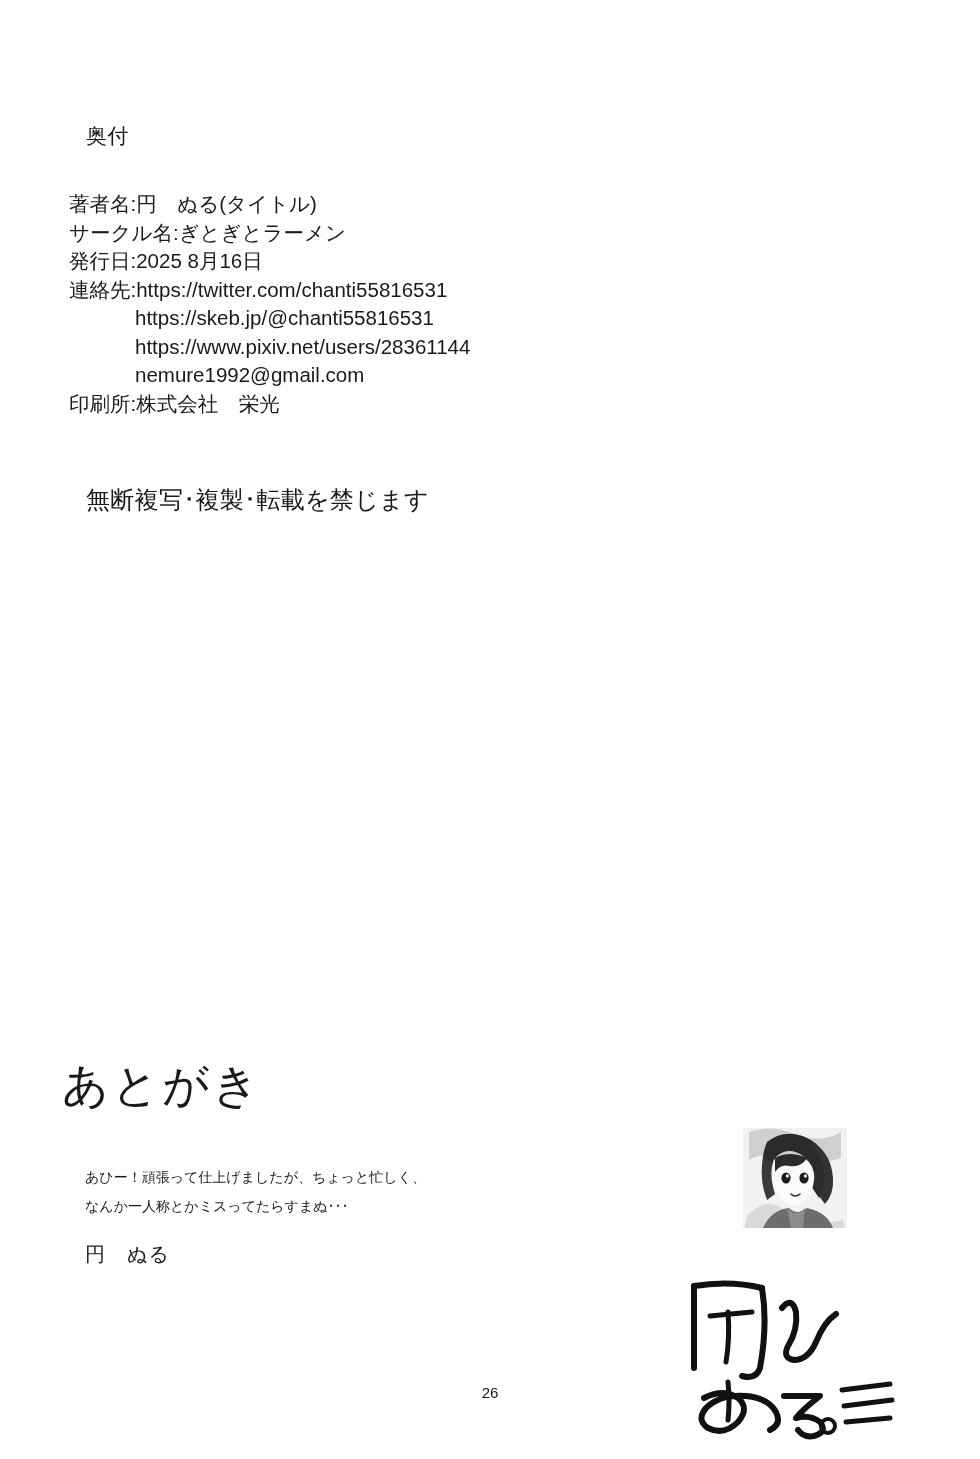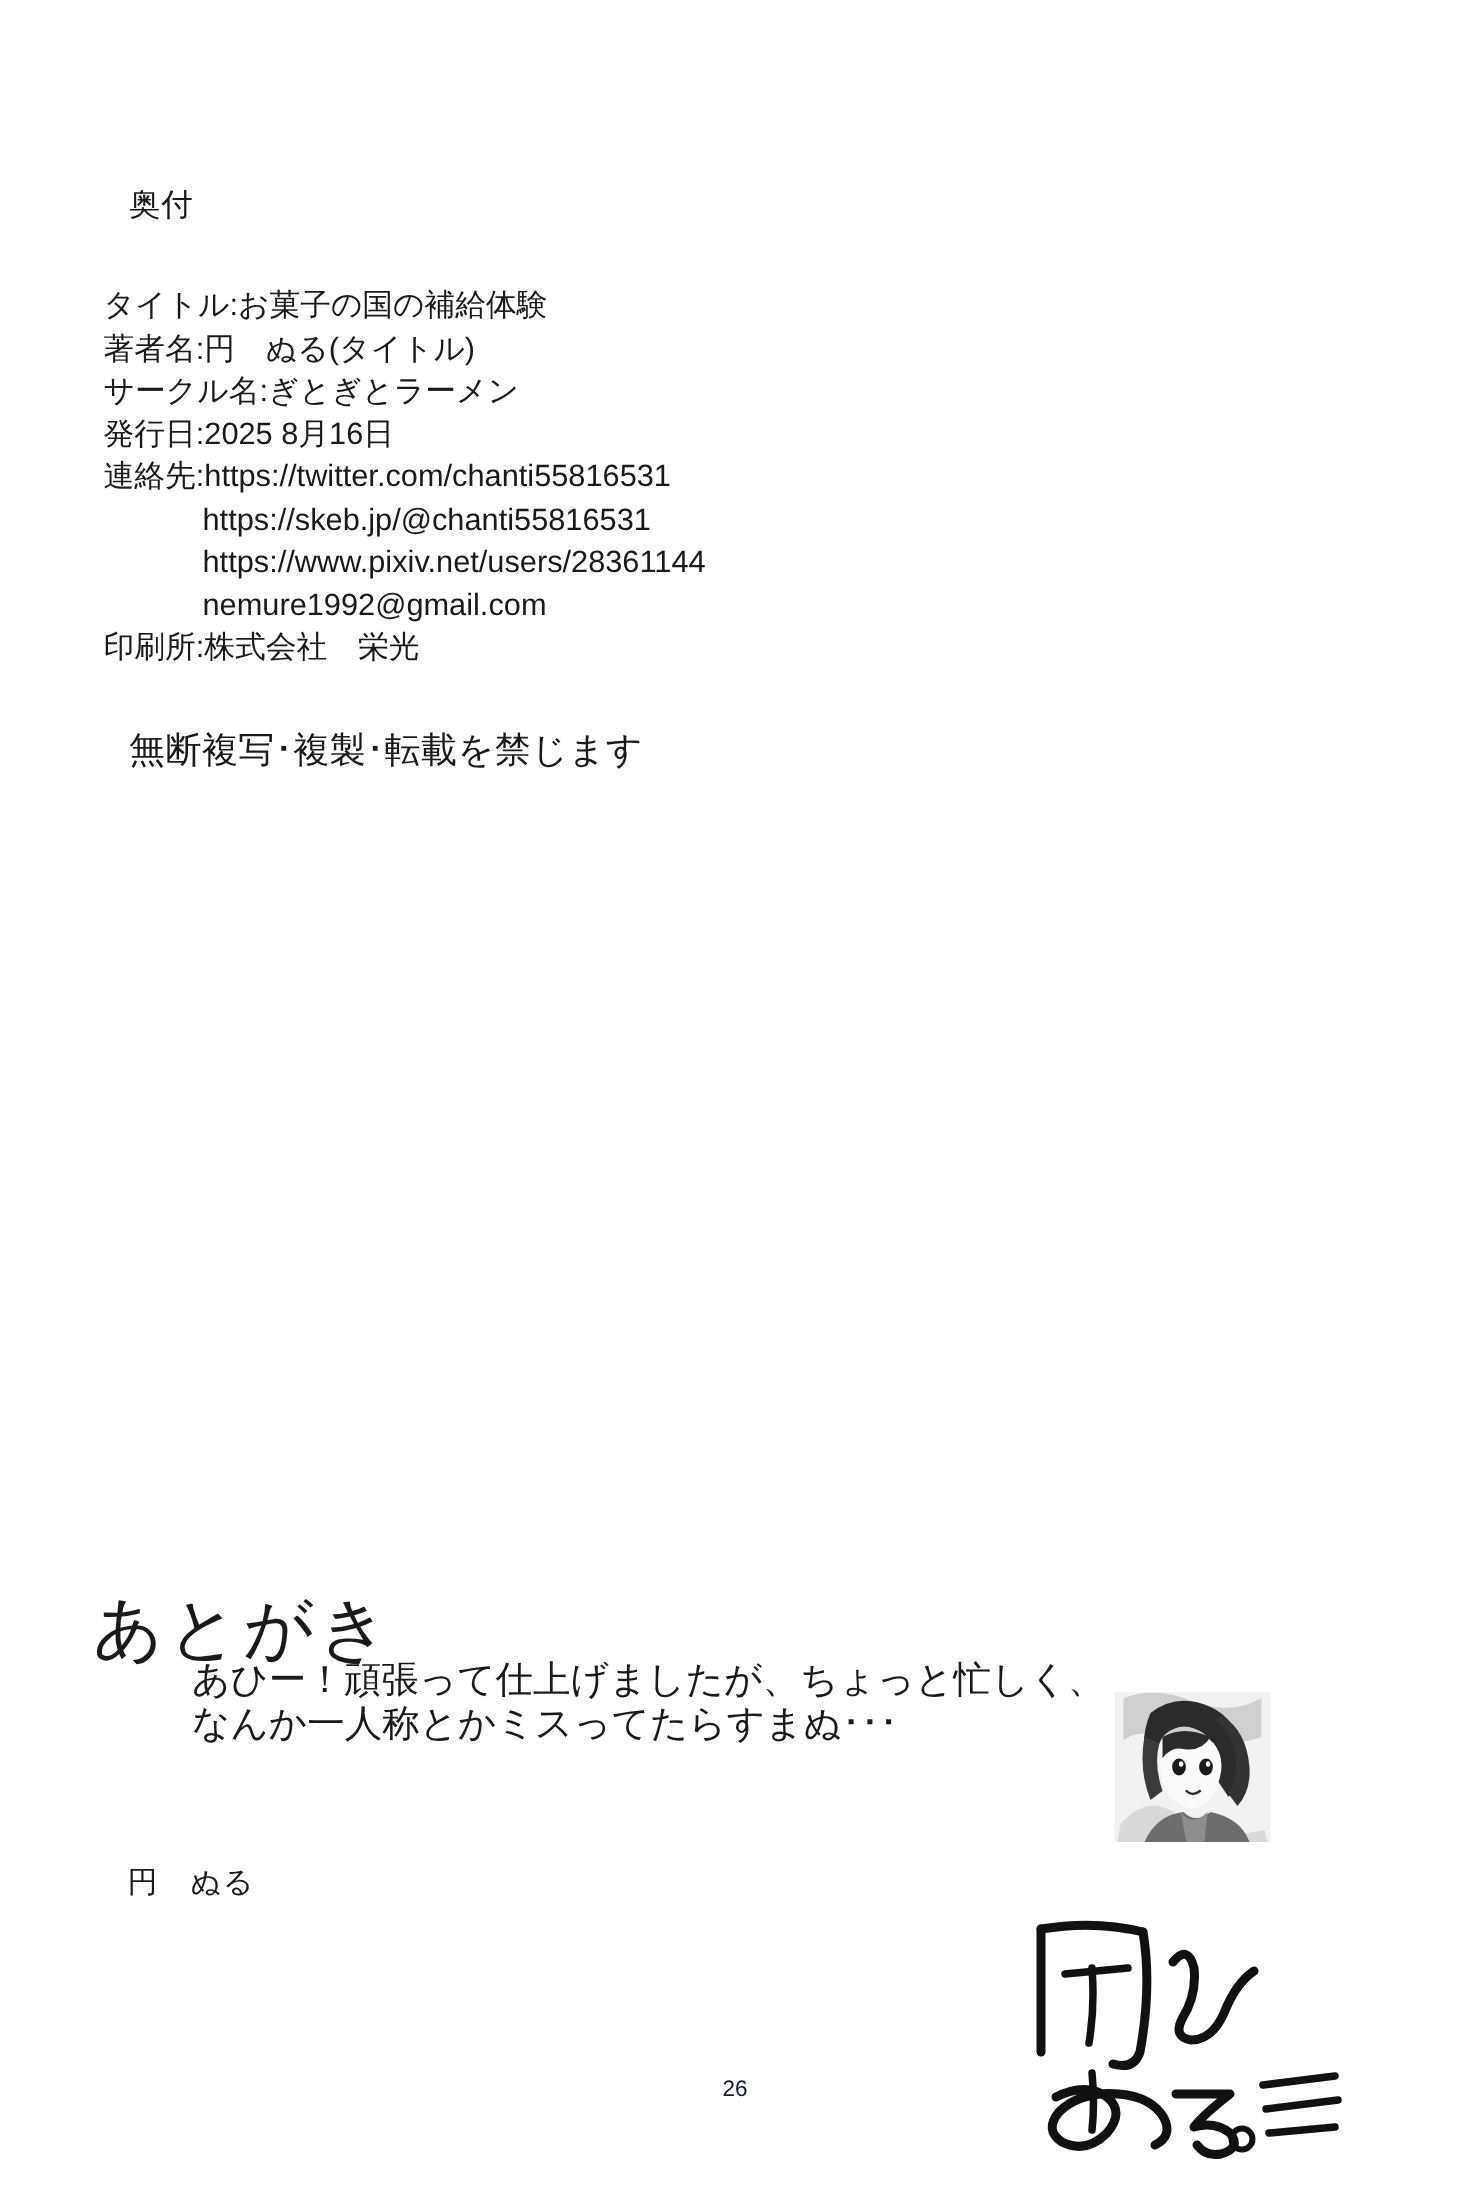--- a/index.html
+++ b/index.html
@@ -64,25 +64,24 @@
     top: 1055px;
     font-size: 46px;
     letter-spacing: 3px;
     font-weight: 400;
     white-space: nowrap;
   }
 
   .afterword-text {
     position: absolute;
     left: 85px;
-    top: 1106px;
-    font-size: 25px;
+    top: 1163px;
+    font-size: 14px;
     line-height: 29px;
     white-space: nowrap;
-    margin-left: 43px;
   }
   .afterword-text .line { display: block; }
 
   .afterword-signature {
     position: absolute;
     left: 85px;
     top: 1241px;
     font-size: 20px;
     letter-spacing: 1px;
     white-space: nowrap;
@@ -122,21 +121,20 @@
   }
 </style>
 </head>
 <body>
 
 <div class="page">
 
   <div class="colophon-heading">奥付</div>
 
   <div class="colophon-body">
-    <span class="line">タイトル:お菓子の国の補給体験</span>
     <span class="line">著者名:円　ぬる(タイトル)</span>
     <span class="line">サークル名:ぎとぎとラーメン</span>
     <span class="line">発行日:2025 8月16日</span>
     <span class="line">連絡先:https://twitter.com/chanti55816531</span>
     <span class="line indent">https://skeb.jp/@chanti55816531</span>
     <span class="line indent">https://www.pixiv.net/users/28361144</span>
     <span class="line indent">nemure1992@gmail.com</span>
     <span class="line">印刷所:株式会社　栄光</span>
   </div>
 

